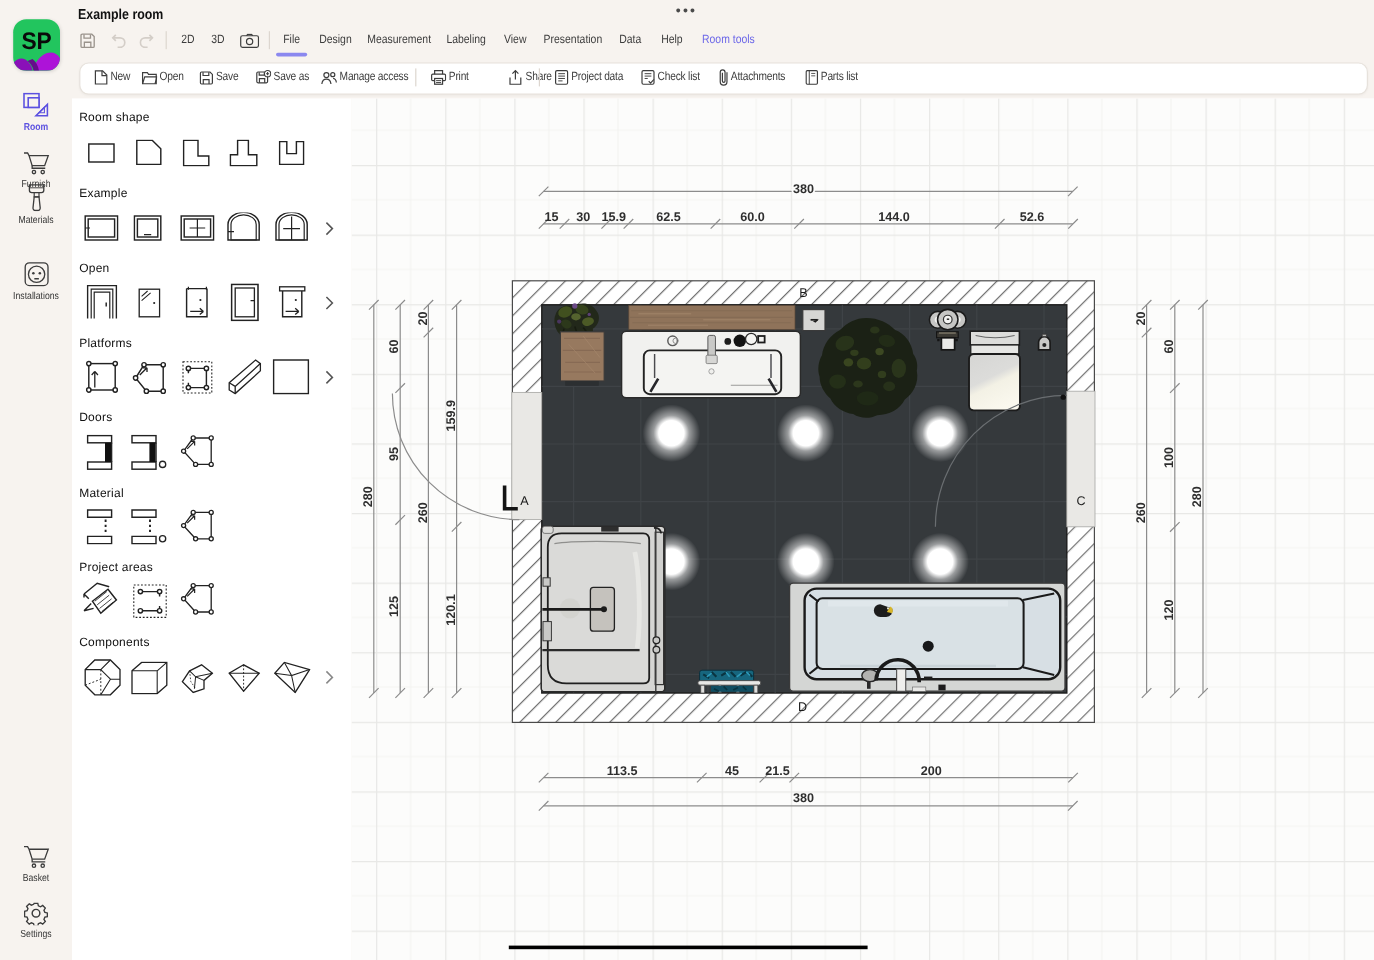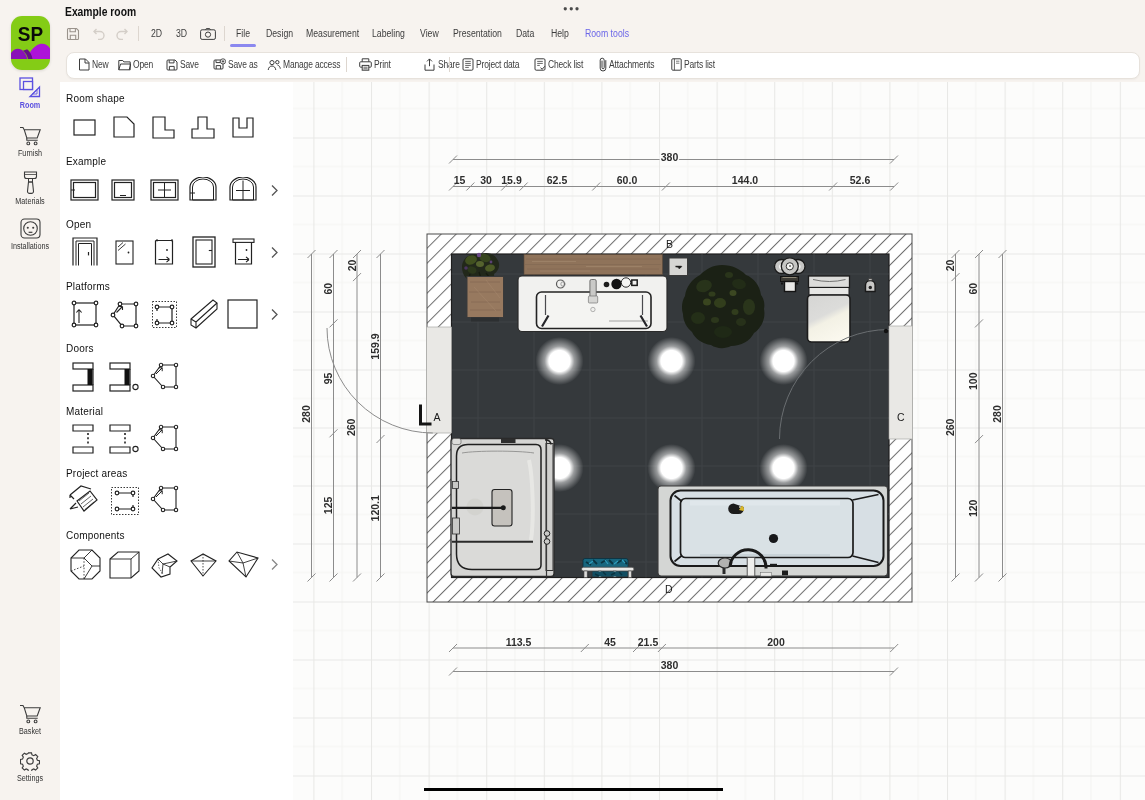--- a/index.html
+++ b/index.html
@@ -27,21 +27,21 @@
   .tbtn span{transform:scaleX(0.85);transform-origin:0 50%;display:inline-block;white-space:nowrap;}
   .tsep{position:absolute;top:57px;width:1px;height:15px;background:#ddd6cf;}
   
   #canvas{position:absolute;left:293px;top:82px;width:852px;height:718px;background:#fcfcfb;}
 </style>
 </head>
 <body>
 
 <div id="rail"></div>
 
-<div class="abs" style="left:11px;top:16px;width:39px;height:54px;border-radius:11px;background:#84cc16;overflow:hidden;box-shadow:0 1px 3px rgba(0,0,0,0.12)">
+<div class="abs" style="left:11px;top:16px;width:39px;height:43px;border-radius:11px;background:#22c55e;overflow:hidden;box-shadow:0 1px 3px rgba(0,0,0,0.12)">
   <svg width="39" height="43" viewBox="0 0 39 43">
     <path d="M39 43V32.5C36.5 27.5 30 26.5 25.5 29.5 20 33 17.5 38 17.3 43Z" fill="#ad13d8"></path>
     <path d="M0 43V37C3.5 31.5 9.5 31.5 13 36 14.8 38.2 15.8 40.3 16.2 43Z" fill="#8a10b8"></path>
     <path d="M12 34.8c2.6 2.2 4.6 5 4.9 8.2h4.6c-.6-4.2-2.6-7.6-5.4-9.8z" fill="#650c8a"></path>
     <text x="19.5" y="25" text-anchor="middle" font-family="Liberation Sans,sans-serif" font-weight="bold" font-size="20" fill="#0a0a0a" transform="scale(0.95,1)" style="transform-origin:19.5px 0">SP</text>
   </svg>
 </div>
 
 <div class="railitem" style="top:77px">
   <svg width="22" height="21" viewBox="0 0 22 21" fill="none" stroke="#5b50e0" stroke-width="1.3">
@@ -56,21 +56,21 @@
 <div class="railitem" style="top:126px">
   <svg width="23" height="20" viewBox="0 0 23 20" fill="none" stroke="#3c3c3c" stroke-width="1.1">
       <path d="M1 1.5h3l1.2 2.2m0 0 2.6 8.3h10.4l3-8.3z"></path>
       <path d="M7.8 12v2.2h10.9"></path>
       <circle cx="9.3" cy="17.4" r="1.4"></circle>
       <circle cx="16.6" cy="17.4" r="1.4"></circle>
     </svg>
   <div class="raillabel">Furnish</div>
 </div>
 
-<div class="railitem" style="top:171px">
+<div class="railitem" style="top:153px">
   <svg width="17" height="23" viewBox="0 0 17 23" fill="none" stroke="#3c3c3c" stroke-width="1.1">
       <path d="M2.5 1h12v4.5a2 2 0 0 1-2 2h-8a2 2 0 0 1-2-2z"></path>
       <path d="M2.5 3.5h12" stroke-width="0.8"></path>
       <path d="M6.5 7.5v3.5h4V7.5" stroke-width="1"></path>
       <path d="M6.5 11h4l1 9.2a2 2 0 0 1-2 2.2h-2a2 2 0 0 1-2-2.2z"></path>
     </svg>
   <div class="raillabel">Materials</div>
 </div>
 
 <div class="railitem" style="top:218px">

